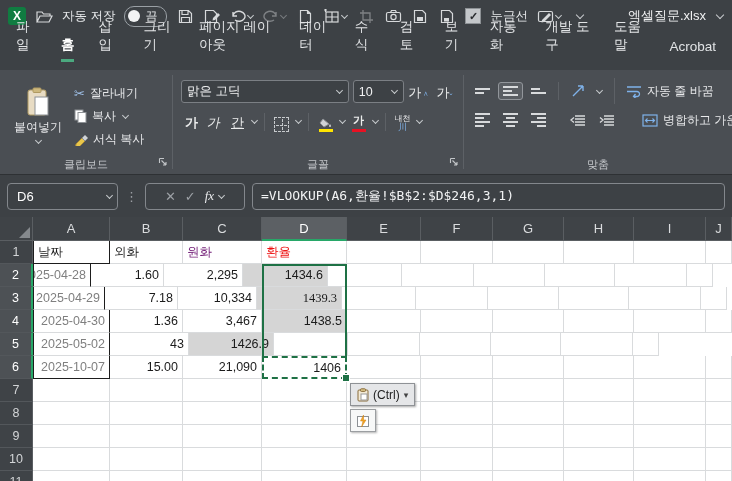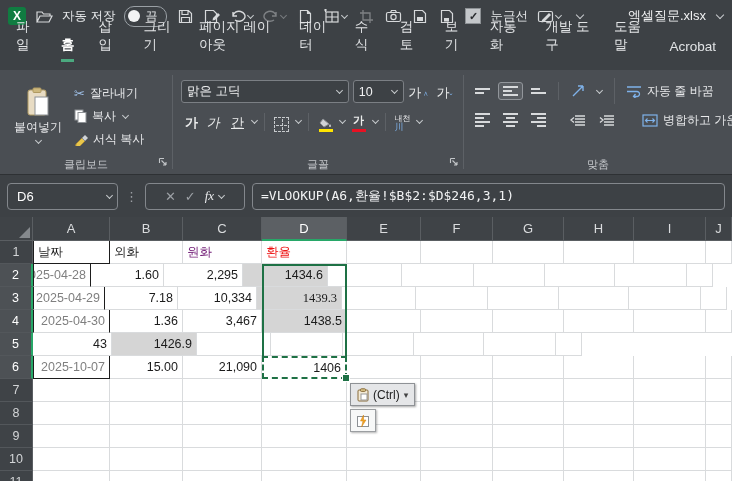--- a/index.html
+++ b/index.html
@@ -308,21 +308,21 @@
         <span class="chev small"></span>
         <div class="fbtn">
           <span class="underbar">
             <span style="font-size:11px;font-weight:bold;">가</span>
             <span class="bar" style="background:#e81123;"></span>
           </span>
         </div>
         <span class="chev small"></span>
         <div class="gdivider" style="height:18px;margin:0 4px;"></div>
         <div class="fbtn">
-          <span style="display:flex;flex-direction:column;align-items:flex-start;line-height:1;">
+          <span style="display:flex;flex-direction:column;align-items:center;line-height:1;">
             <span style="font-size:8px;color:#e8e9eb;">내천</span>
             <span style="font-size:9px;color:#7fb2ea;">川</span>
           </span>
         </div>
         <span class="chev small"></span>
       </div>
       <span class="glabel">글꼴</span>
       <span class="launcher">
         <svg width="10" height="10" viewBox="0 0 10 10">
             <path d="M1.5 1.5 H6 M1.5 1.5 V6 M3.5 3.5 L8 8 M8 8 v-3 M8 8 h-3" stroke="#c3c6c9" fill="none" stroke-width="1.1"></path>
@@ -497,20 +497,21 @@
           <div class="cell num fillsel" style="width: 85px;">1438.5</div>
           <div class="cell" style="width: 74px;"></div>
           <div class="cell" style="width: 72px;"></div>
           <div class="cell" style="width: 71px;"></div>
           <div class="cell" style="width: 70px;"></div>
           <div class="cell" style="width: 72px;"></div>
           <div class="cell" style="width: 26px;"></div>
         </div>
         <div class="grow">
           <div class="rowhdr sel">5</div>
+          <div class="cell date abord" style="width: 77px;">2025-05-02</div>
           <div class="cell num" style="width: 79px;">43</div>
           <div class="cell num fillsel" style="width: 85px;">1426.9</div>
           <div class="cell" style="width: 74px;"></div>
           <div class="cell" style="width: 72px;"></div>
           <div class="cell" style="width: 71px;"></div>
           <div class="cell" style="width: 70px;"></div>
           <div class="cell" style="width: 72px;"></div>
           <div class="cell" style="width: 26px;"></div>
         </div>
         <div class="grow">

